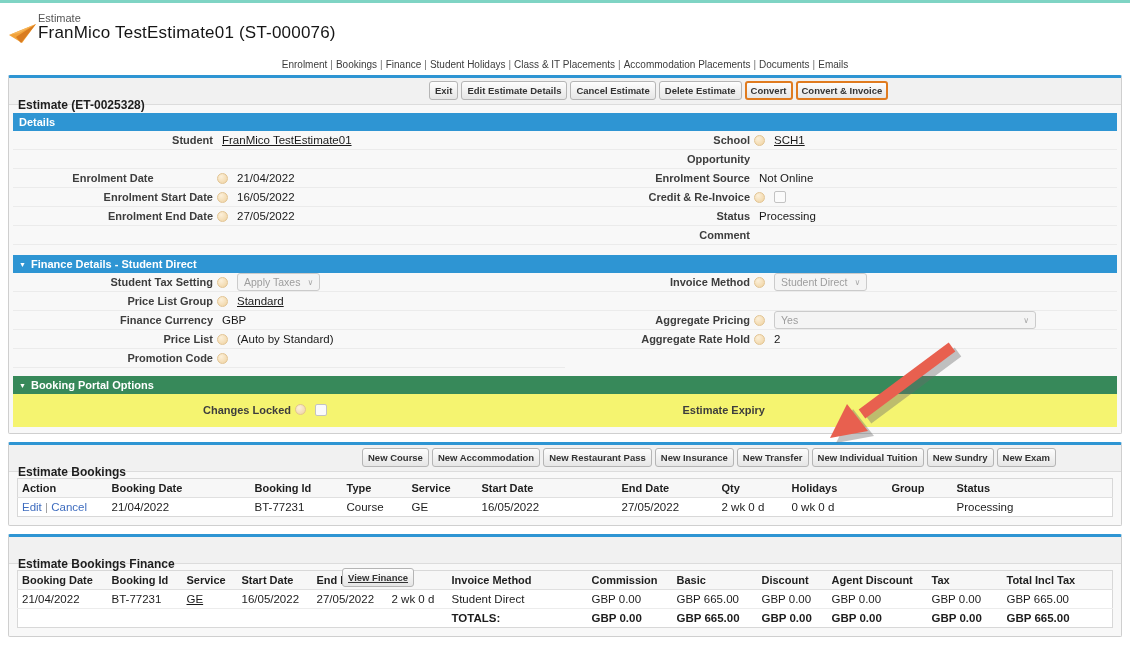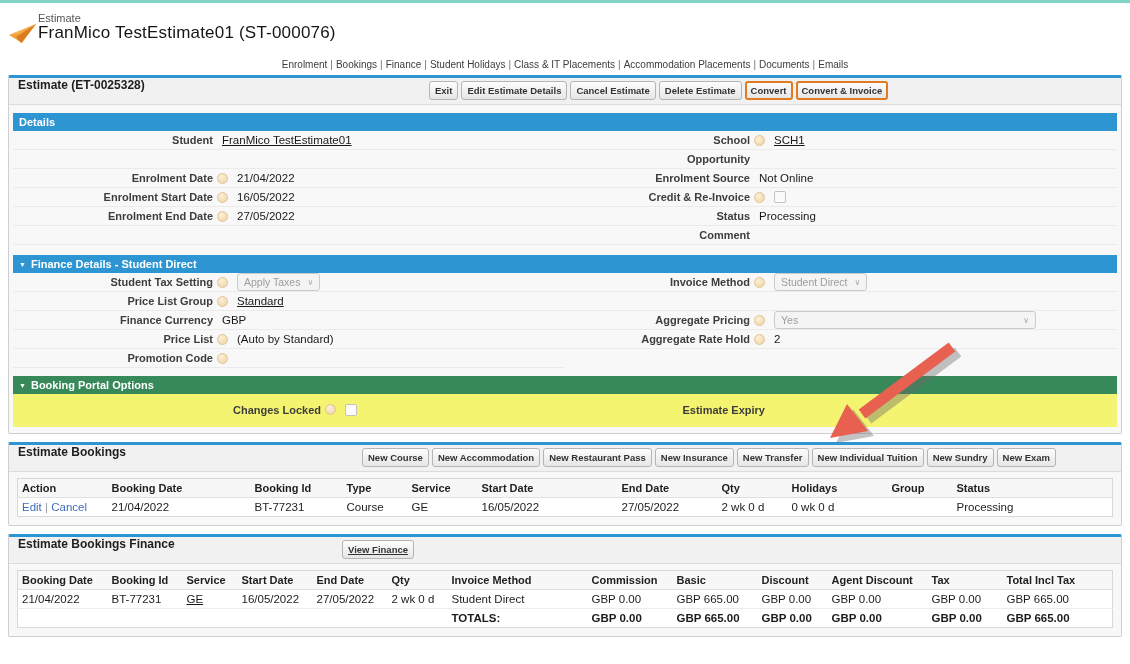--- a/index.html
+++ b/index.html
@@ -15,27 +15,27 @@
   .rec-icon{ position:absolute; left:9px; top:21px; }
   .rec-type{ position:absolute; left:38px; top:9px; font-size:11px; color:#555; }
   .page-title{ position:absolute; left:38px; top:20px; font-size:17px; color:#151515; letter-spacing:.2px; }
   .nav-links{ position:absolute; left:0; right:0; top:56px; text-align:center; font-size:10px; color:#3c3c3c; }
   .nav-links a{ color:#3c3c3c; text-decoration:none; }
   .nav-sep{ color:#707070; margin:0 3px; }
 
   .panel{ position:relative; margin:0 8px 8px; border:1px solid #cfcfcf; border-top:3px solid var(--section-blue);
           background:#f8f8f8; border-radius:2px; }
   .pbar{ position:relative; height:27px; background:#f1f1f1; border-bottom:1px solid #dcdcdc; }
-  .ptitle{ position:absolute; left:9px; top:0; font-weight:bold; font-size:12px; color:#1e1e1e; white-space:nowrap; }
+  .ptitle{ position:absolute; left:9px; top:20px; font-weight:bold; font-size:12px; color:#1e1e1e; white-space:nowrap; }
   .btnrow{ position:absolute; top:3px; display:flex; gap:3px; align-items:flex-start; }
   .btn{ font-family:"Liberation Sans", sans-serif; font-size:9.5px; font-weight:bold; color:#333;
         background:linear-gradient(#fdfdfd,#e6e6e6); border:1px solid #b5b5b5; border-radius:3px;
         padding:3px 5px; white-space:nowrap; cursor:pointer; }
   .btn.accent{ border:2px solid var(--accent-orange); padding:2px 4px; }
-  .vf-btns .btn{ text-decoration:underline; }
+  .vf-btns .btn{ text-decoration:underline;margin-top:28px; }
 
   .sechead{ margin:0 4px; background:var(--section-blue); color:#fff; font-weight:bold; font-size:11px;
             padding:3px 6px; display:flex; align-items:center; gap:5px; height:18px; }
   .sechead.green{ background:var(--section-green); }
   .caret{ font-size:7px; line-height:1; }
   .mt10{ margin-top:10px; } .mt8{ margin-top:8px; }
   .psec{ padding:8px 0 6px; }
 
   .grid2{ display:flex; margin:0 4px; }
   .gcol{ width:50%; }
@@ -102,21 +102,21 @@
     <div class="grid2">
       <div class="gcol">
           <div class="frow">
             <span class="flabel" style="width: 200px;">Student</span>
             <span class="fval">
               <a href="#" class="vlink">FranMico TestEstimate01</a>
             </span>
           </div>
           <div class="frow"></div>
           <div class="frow">
-            <span class="flabel" style="width: 200px;">Enrolment Date</span>
+            <span class="flabel" style="width: 200px; text-align: center;">Enrolment Date</span>
             <span class="hicon"></span>
             <span class="fval">21/04/2022</span>
           </div>
           <div class="frow">
             <span class="flabel" style="width: 200px;">Enrolment Start Date</span>
             <span class="hicon"></span>
             <span class="fval">16/05/2022</span>
           </div>
           <div class="frow">
             <span class="flabel" style="width: 200px;">Enrolment End Date</span>
@@ -227,21 +227,21 @@
         </div>
     </div>
 
     <div class="sechead green mt8">
       <span class="caret">▼</span>
       <span>Booking Portal Options</span>
     </div>
     <div class="bportal-body grid2" style="margin:0 4px; display:flex;">
       <div class="gcol">
           <div class="frow">
-            <span class="flabel" style="width: 308px;">Changes Locked</span>
+            <span class="flabel" style="width: 278px;">Changes Locked</span>
             <span class="hicon"></span>
             <span class="fval">
               <span class="cbx"></span>
             </span>
           </div>
         </div>
       <div class="gcol">
           <div class="frow">
             <span class="flabel" style="width: 200px;">Estimate Expiry</span>
             <span class="fval"></span>

